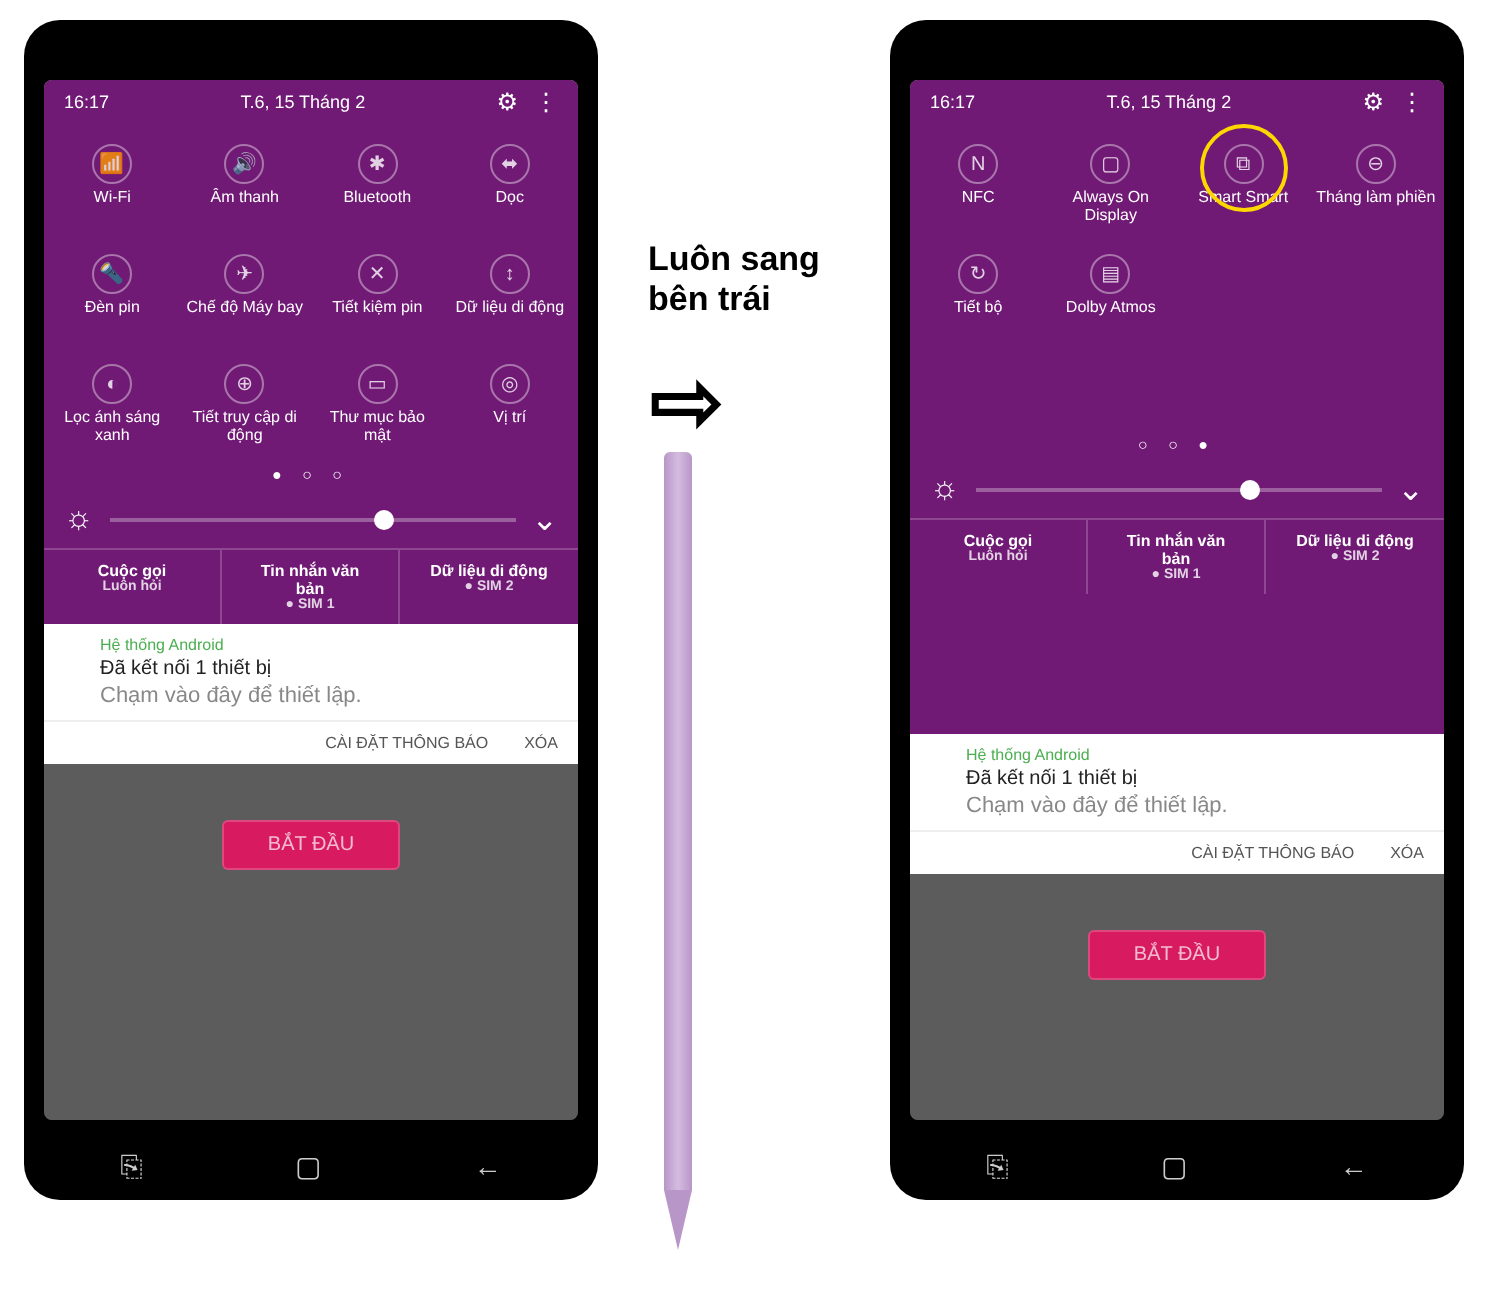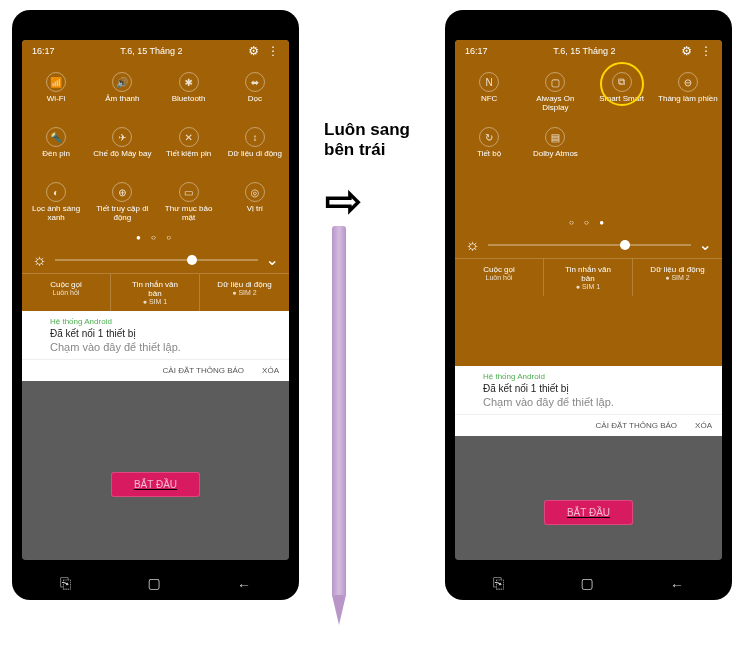--- a/index.html
+++ b/index.html
@@ -1,43 +1,43 @@
 <!DOCTYPE html>
 <html><head>
 <meta charset="utf-8">
 <style>
 * { margin: 0; padding: 0; box-sizing: border-box; }
 body { font-family: sans-serif; background: #fff; width: 747px; height: 646px; position: relative; }
 .phone { position: absolute; width: 287px; height: 590px; background: #000; border-radius: 18px; padding: 30px 10px 40px; }
 .phone.left { left: 12px; top: 10px; }
 .phone.right { left: 445px; top: 10px; }
 .screen { width: 100%; height: 100%; background: #999; border-radius: 4px; overflow: hidden; display: flex; flex-direction: column; }
-.panel { background: #a16207; color: #fff; flex: 0 0 auto; }
+.panel { background: #701a75; color: #fff; flex: 0 0 auto; }
 .statusbar { display: flex; justify-content: space-between; align-items: center; padding: 4px 10px; font-size: 9px; }
 .statusbar-right { display: flex; gap: 8px; align-items: center; }
 .gear, .more { font-size: 12px; }
 .tiles { display: grid; grid-template-columns: repeat(4, 1fr); gap: 2px; padding: 4px 2px 0; }
 .tile { display: flex; flex-direction: column; align-items: center; padding: 6px 2px; font-size: 8px; text-align: center; }
 .tile-icon { width: 20px; height: 20px; border: 1px solid rgba(255,255,255,0.5); border-radius: 50%; display: flex; align-items: center; justify-content: center; font-size: 10px; margin-bottom: 3px; opacity: 0.8; }
 .tile-label { line-height: 1.1; min-height: 18px; }
 .highlight-circle { position: absolute; border: 2px solid #ffd700; border-radius: 50%; pointer-events: none; }
 .dots { text-align: center; padding: 4px 0; font-size: 8px; letter-spacing: 4px; }
 .slider-row { display: flex; align-items: center; padding: 4px 10px; gap: 8px; }
 .slider { flex: 1; height: 2px; background: rgba(255,255,255,0.3); position: relative; }
 .slider-thumb { position: absolute; right: 30%; top: -4px; width: 10px; height: 10px; background: #fff; border-radius: 50%; }
 .bottom-tiles { display: grid; grid-template-columns: repeat(3, 1fr); border-top: 1px solid rgba(255,255,255,0.2); }
-.btile { padding: 6px 15px; text-align: center; font-size: 8px; border-right: 1px solid rgba(255,255,255,0.2); }
+.btile { padding: 6px 15px; text-align: center; font-size: 8px; border-right: 1px solid rgba(255,255,255,0.2); font-weight: bold; }
 .btile:last-child { border-right: none; }
 .btile-sub { font-size: 7px; opacity: 0.8; }
 .notif { background: #fff; color: #333; padding: 6px 28px; font-size: 9px; }
 .notif-app { color: #4caf50; font-size: 8px; }
 .notif-title { font-size: 10px; color: #222; margin: 2px 0; }
 .notif-sub { font-size: 11px; color: #888; }
 .notif-actions { display: flex; justify-content: flex-end; gap: 18px; padding: 6px 10px; font-size: 8px; color: #555; background: #fff; border-top: 1px solid #eee; }
-.dim-area { flex: 1; background: rgba(0,0,0,0.4); display: flex; justify-content: center; align-items: center; padding-top: 28px; text-decoration: underline; }
+.dim-area { flex: 1; background: rgba(0,0,0,0.4); display: flex; justify-content: center; align-items: flex-start; padding-top: 28px; }
 .start-btn { background: #d81b60; color: rgba(255,255,255,0.7); padding: 6px 22px; border-radius: 3px; font-size: 10px; border: 1px solid rgba(255,255,255,0.2); }
 .navbar { position: absolute; bottom: 8px; left: 10px; right: 10px; display: flex; justify-content: space-around; color: #ccc; font-size: 14px; }
 .stylus { position: absolute; left: 332px; top: 226px; width: 14px; height: 410px; }
 .stylus-body { width: 100%; height: 90%; background: linear-gradient(90deg, #b896c8, #d4bce0, #b896c8); border-radius: 3px 3px 0 0; }
 .stylus-tip { width: 0; height: 0; border-left: 7px solid transparent; border-right: 7px solid transparent; border-top: 30px solid #b896c8; margin: 0 auto; }
 .instruction { position: absolute; left: 324px; top: 120px; font-size: 17px; font-weight: bold; color: #000; text-align: left; line-height: 1.2; }
 .arrow { position: absolute; left: 325px; top: 175px; font-size: 44px; color: #000; font-weight: bold; }
 </style>
 </head>
 <body>

